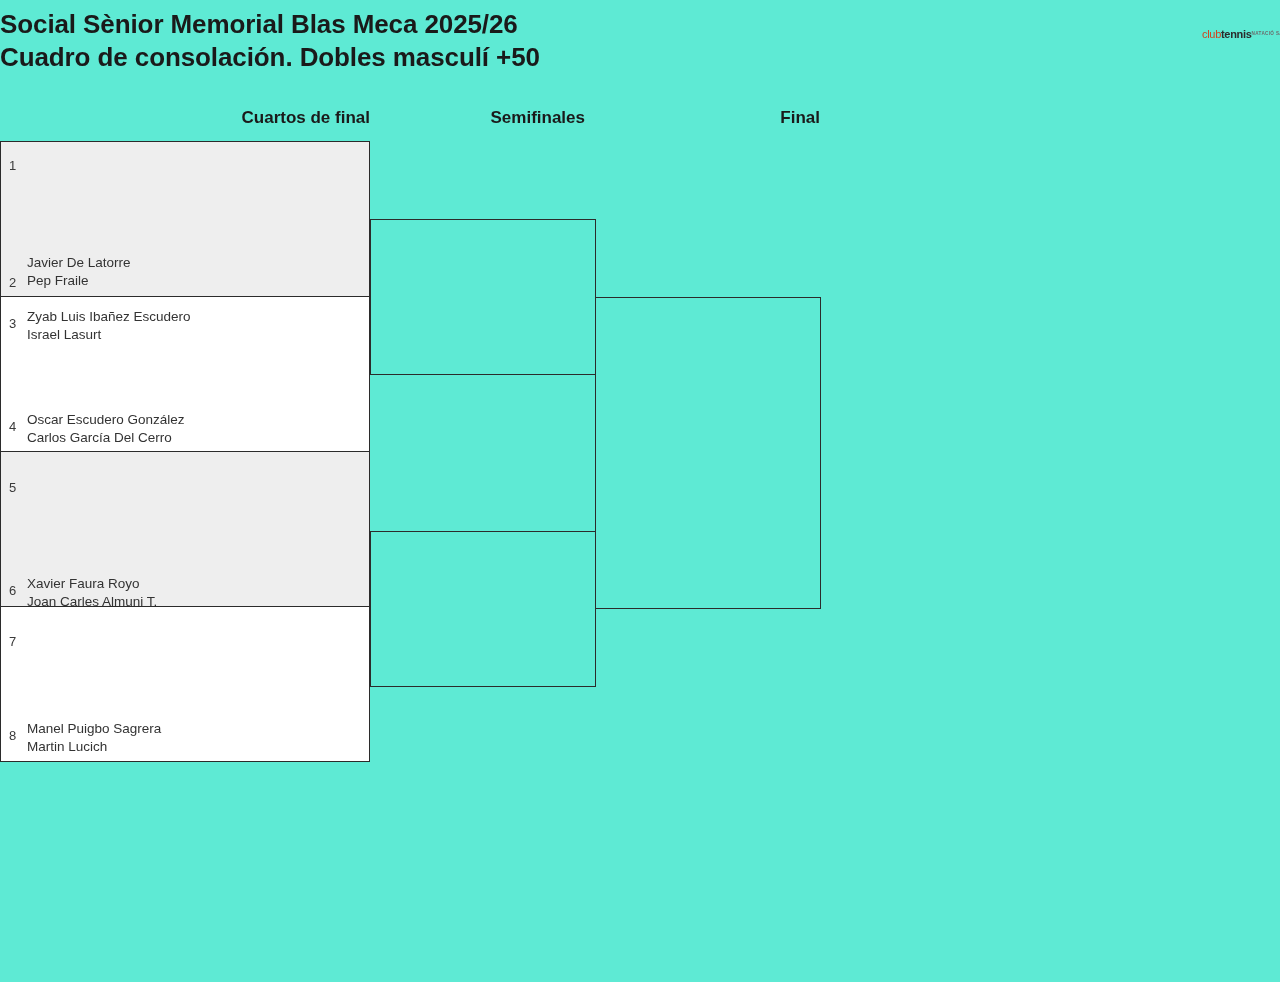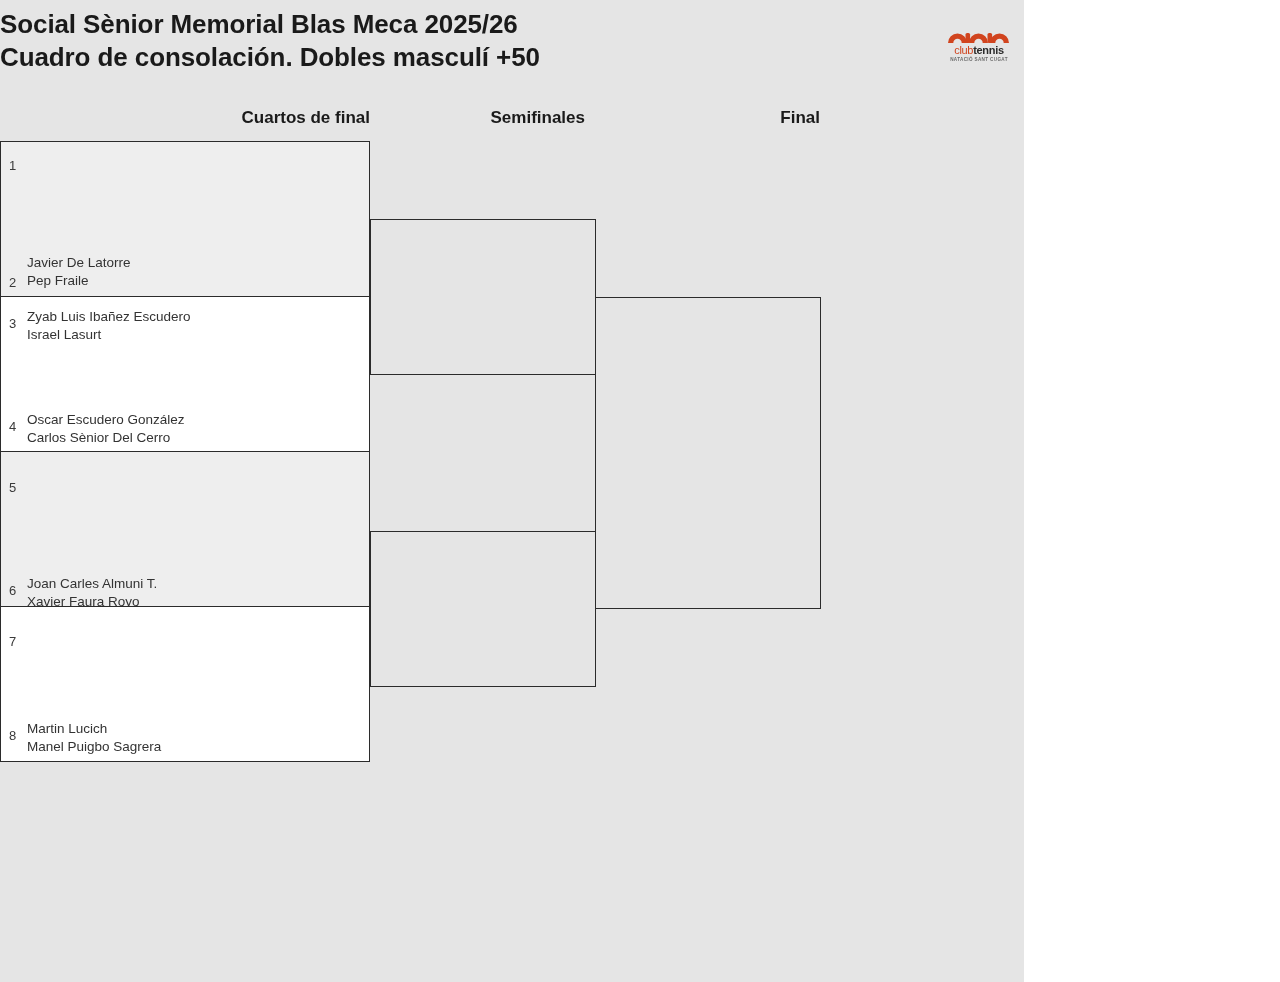--- a/index.html
+++ b/index.html
@@ -7,23 +7,23 @@
   html, body {
     width: 1280px;
     height: 982px;
     background: #ffffff;
     font-family: "Liberation Sans", sans-serif;
     overflow: hidden;
   }
 
   #page {
     position: relative;
-    width: 1024px;
+    width: 1280px;
     height: 982px;
-    background: #e5e5e5;
+    background: #5eead4;
   }
 
   
   .title-block {
     position: absolute;
     left: 0px;
     top: 8px;
     width: 1100px;
   }
   .title-line {
@@ -32,25 +32,25 @@
     color: #1a1a1a;
     line-height: 33px;
     letter-spacing: -0.1px;
     white-space: nowrap;
   }
 
   
   .logo {
     position: absolute;
     right: 12px;
-    top: 24px;
+    top: 12px;
     width: 66px;
     height: 42px;
     display: flex;
-    flex-direction: column;
+    flex-direction: row;
     align-items: center;
     justify-content: flex-start;
   }
   .logo-arches {
     width: 62px;
     height: 19px;
     display: block;
   }
   .logo-word {
     margin-top: 1px;
@@ -194,47 +194,47 @@
 
     <div class="qf-slot plain" style="top:155px;height:156px;">
       <span class="seed" style="top:19px;">3</span>
       <div class="team" style="top:11px;">
         <div class="team-line">Zyab Luis Ibañez Escudero</div>
         <div class="team-line">Israel Lasurt</div>
       </div>
       <span class="seed" style="top:122px;">4</span>
       <div class="team" style="top:114px;">
         <div class="team-line">Oscar Escudero González</div>
-        <div class="team-line">Carlos Sènior Del Cerro</div>
+        <div class="team-line">Carlos García Del Cerro</div>
       </div>
     </div>
 
     <div class="qf-slot shaded" style="top:310px;height:156px;">
       <span class="seed" style="top:28px;">5</span>
       <div class="team" style="top:20px;">
         <div class="team-line"></div>
         <div class="team-line"></div>
       </div>
       <span class="seed" style="top:131px;">6</span>
       <div class="team" style="top:123px;">
+        <div class="team-line">Xavier Faura Royo</div>
         <div class="team-line">Joan Carles Almuni T.</div>
-        <div class="team-line">Xavier Faura Royo</div>
       </div>
     </div>
 
     <div class="qf-slot plain" style="top:465px;height:156px;">
       <span class="seed" style="top:27px;">7</span>
       <div class="team" style="top:19px;">
         <div class="team-line"></div>
         <div class="team-line"></div>
       </div>
       <span class="seed" style="top:121px;">8</span>
       <div class="team" style="top:113px;">
+        <div class="team-line">Manel Puigbo Sagrera</div>
         <div class="team-line">Martin Lucich</div>
-        <div class="team-line">Manel Puigbo Sagrera</div>
       </div>
     </div>
 
     <div class="sf-box" id="sf-box-1"></div>
     <div class="sf-box" id="sf-box-2"></div>
 
     <div class="f-box" id="f-box-1"></div>
 
   </div>
 

